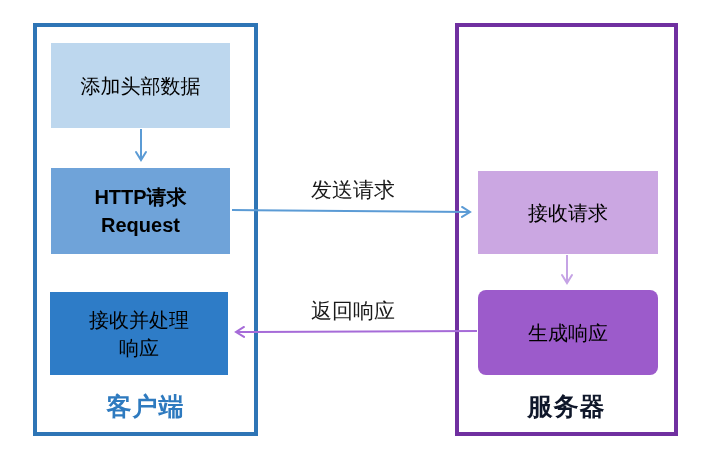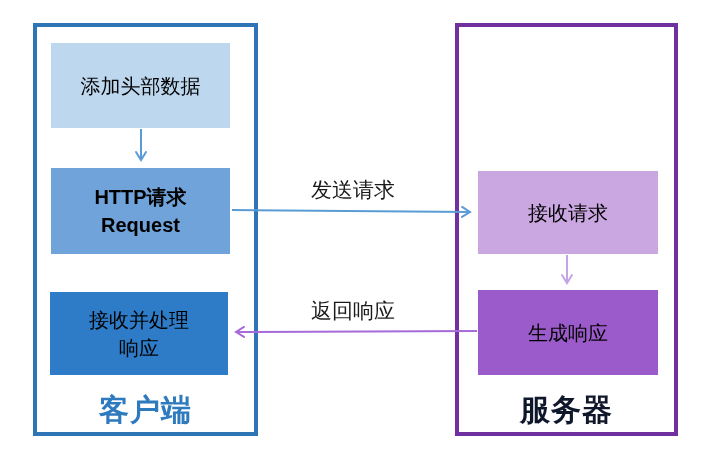--- a/index.html
+++ b/index.html
@@ -28,27 +28,27 @@
     text-align: center;
     color: #000000;
     font-size: 20px;
     line-height: 1.4;
   }
   .node .bold { font-weight: 700; }
   .node-add-header       { left: 14px; top: 16px;  width: 179px; height: 85px; }
   .node-http-request     { left: 14px; top: 141px; width: 179px; height: 86px; }
   .node-receive-response { left: 13px; top: 265px; width: 178px; height: 83px; }
   .node-receive-request  { left: 19px; top: 144px; width: 180px; height: 83px; }
-  .node-generate-response{ left: 19px; top: 263px; width: 180px; height: 85px; }
+  .node-generate-response{ left: 19px; top: 263px; width: 180px; height: 85px; border-radius: 8px; }
   .region-label {
     position: absolute;
     left: 0; right: 0;
     top: 363px;
     text-align: center;
-    font-size: 30px;
+    font-size: 25px;
     font-weight: 700;
     letter-spacing: 1px;
   }
   .flow-label {
     position: absolute;
     width: 160px;
     text-align: center;
     font-size: 21px;
     color: #1a1a1a;
   }

